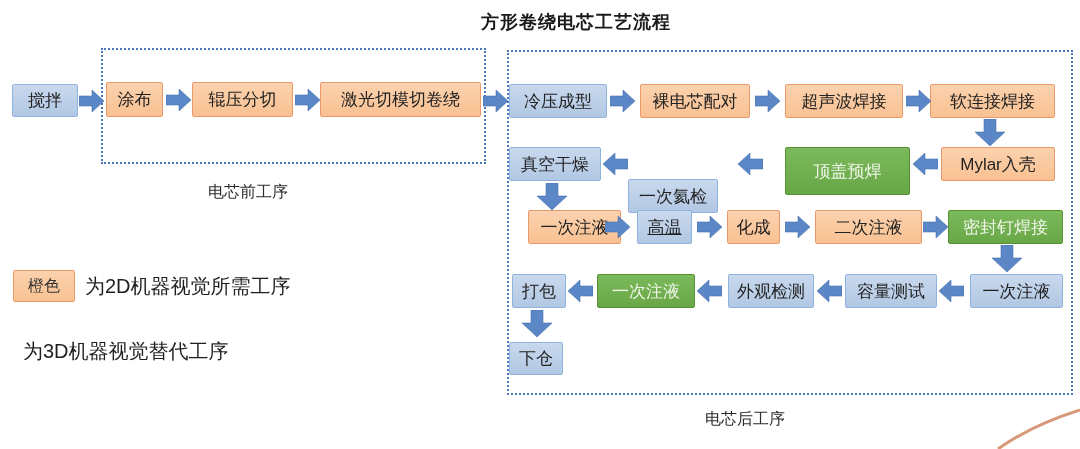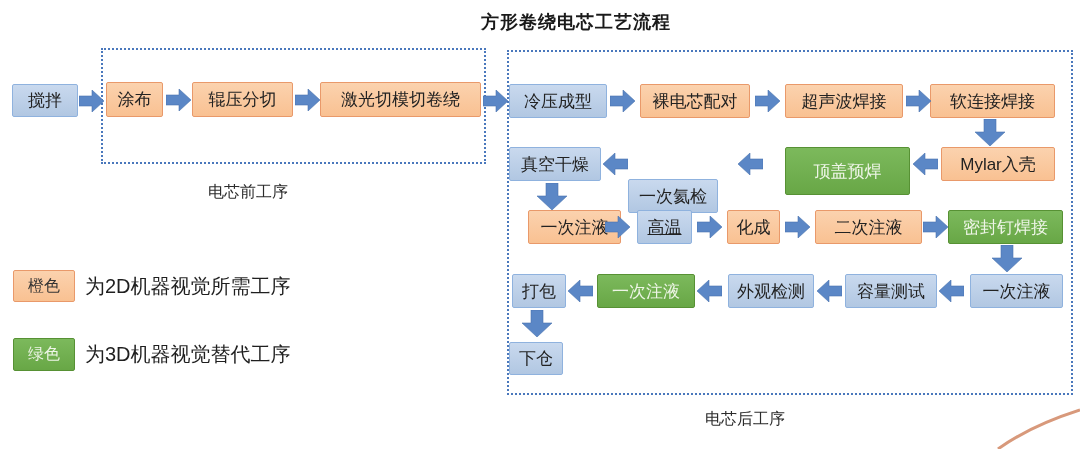--- a/index.html
+++ b/index.html
@@ -149,20 +149,19 @@
       <div class="flow-arrow" style="left: 522px; top: 310px;"><svg width="30" height="27" viewBox="0 0 30 27">
     <polygon points="9,0 21,0 21,13 30,13 15,27 0,13 9,13" fill="#5b87c6" stroke="#4a73ae" stroke-width="0.6"></polygon>
         </svg></div>
     </div>
 
   <div class="legend-row" id="legend-row-0" style="left:13px;top:270px;">
     <div class="legend-swatch orange" style="width:62px;height:32px;">橙色</div>
     <div class="legend-text">为2D机器视觉所需工序</div>
   </div>
   <div class="legend-row" id="legend-row-1" style="left:13px;top:338px;">
-    <div class="legend-swatch green" style="width:62px;height:33px;">绿色</div>
     <div class="legend-text">为3D机器视觉替代工序</div>
   </div>
 
   <svg class="decor-line" width="110" height="45" viewBox="0 0 110 45">
     <path d="M 110 6 Q 60 22 28 45" fill="none" stroke-width="3" id="decor-path" stroke="#d8997b"></path>
   </svg>
 </div>
 
 </body></html>

